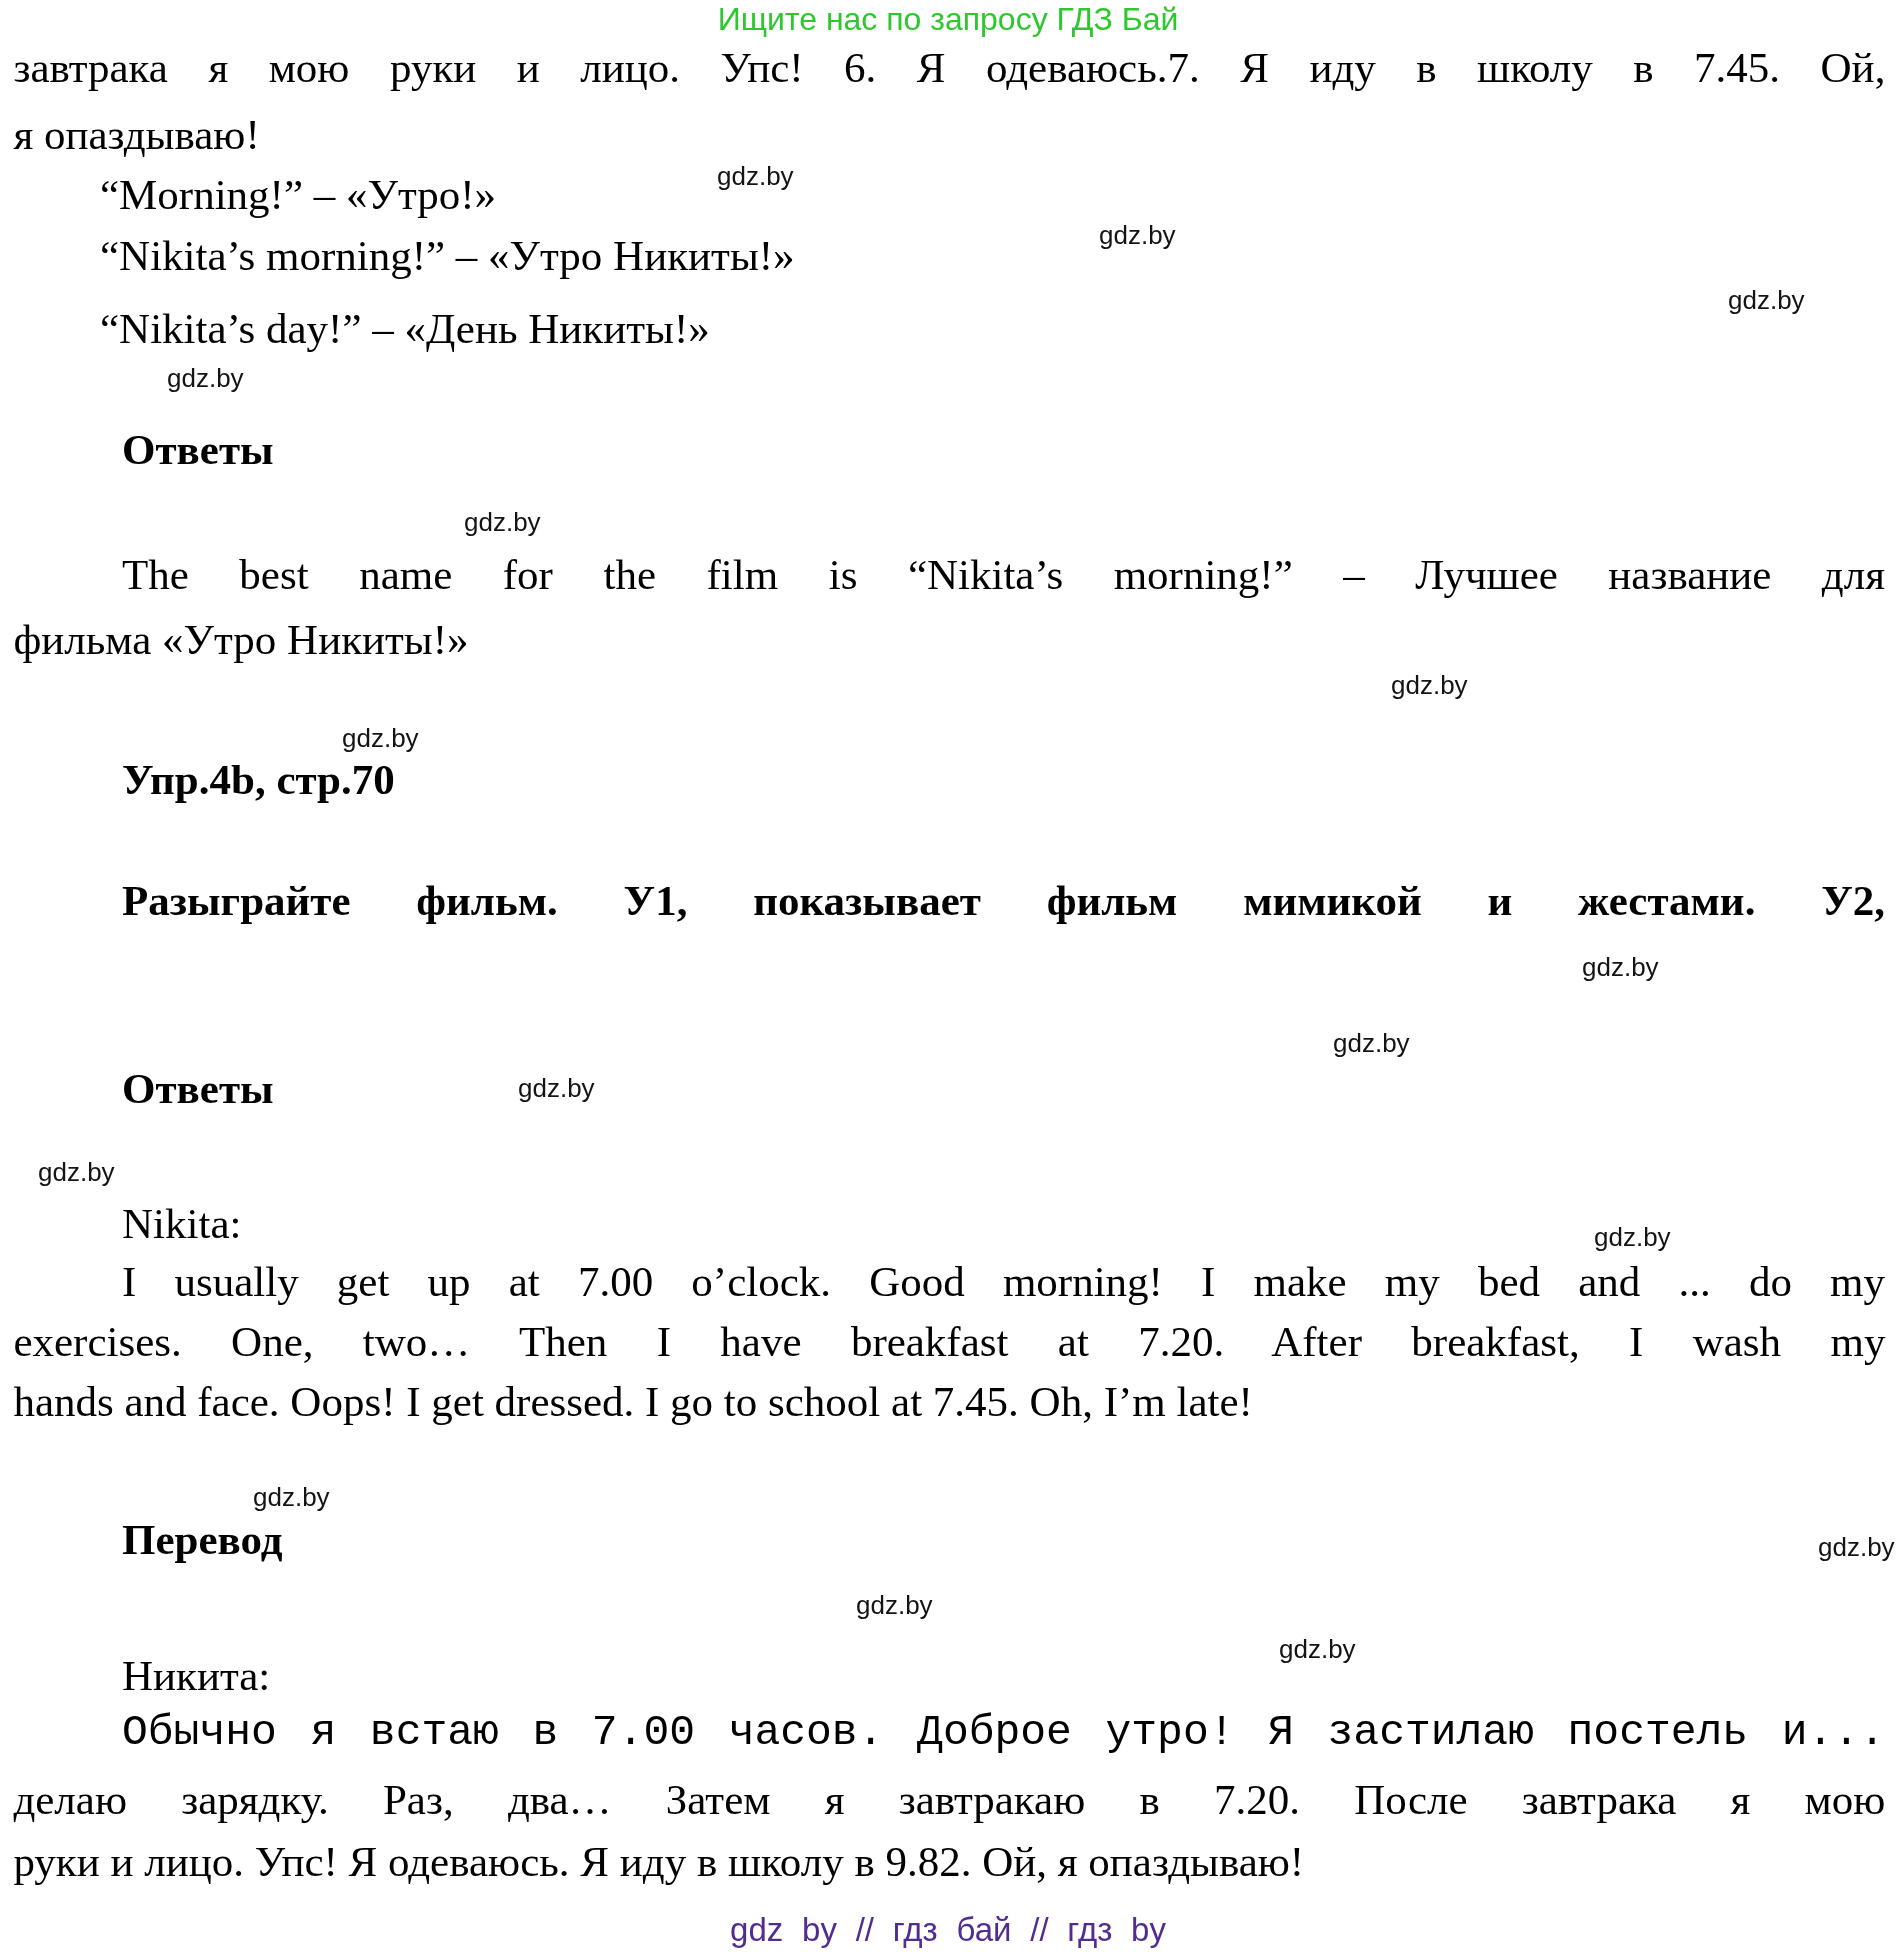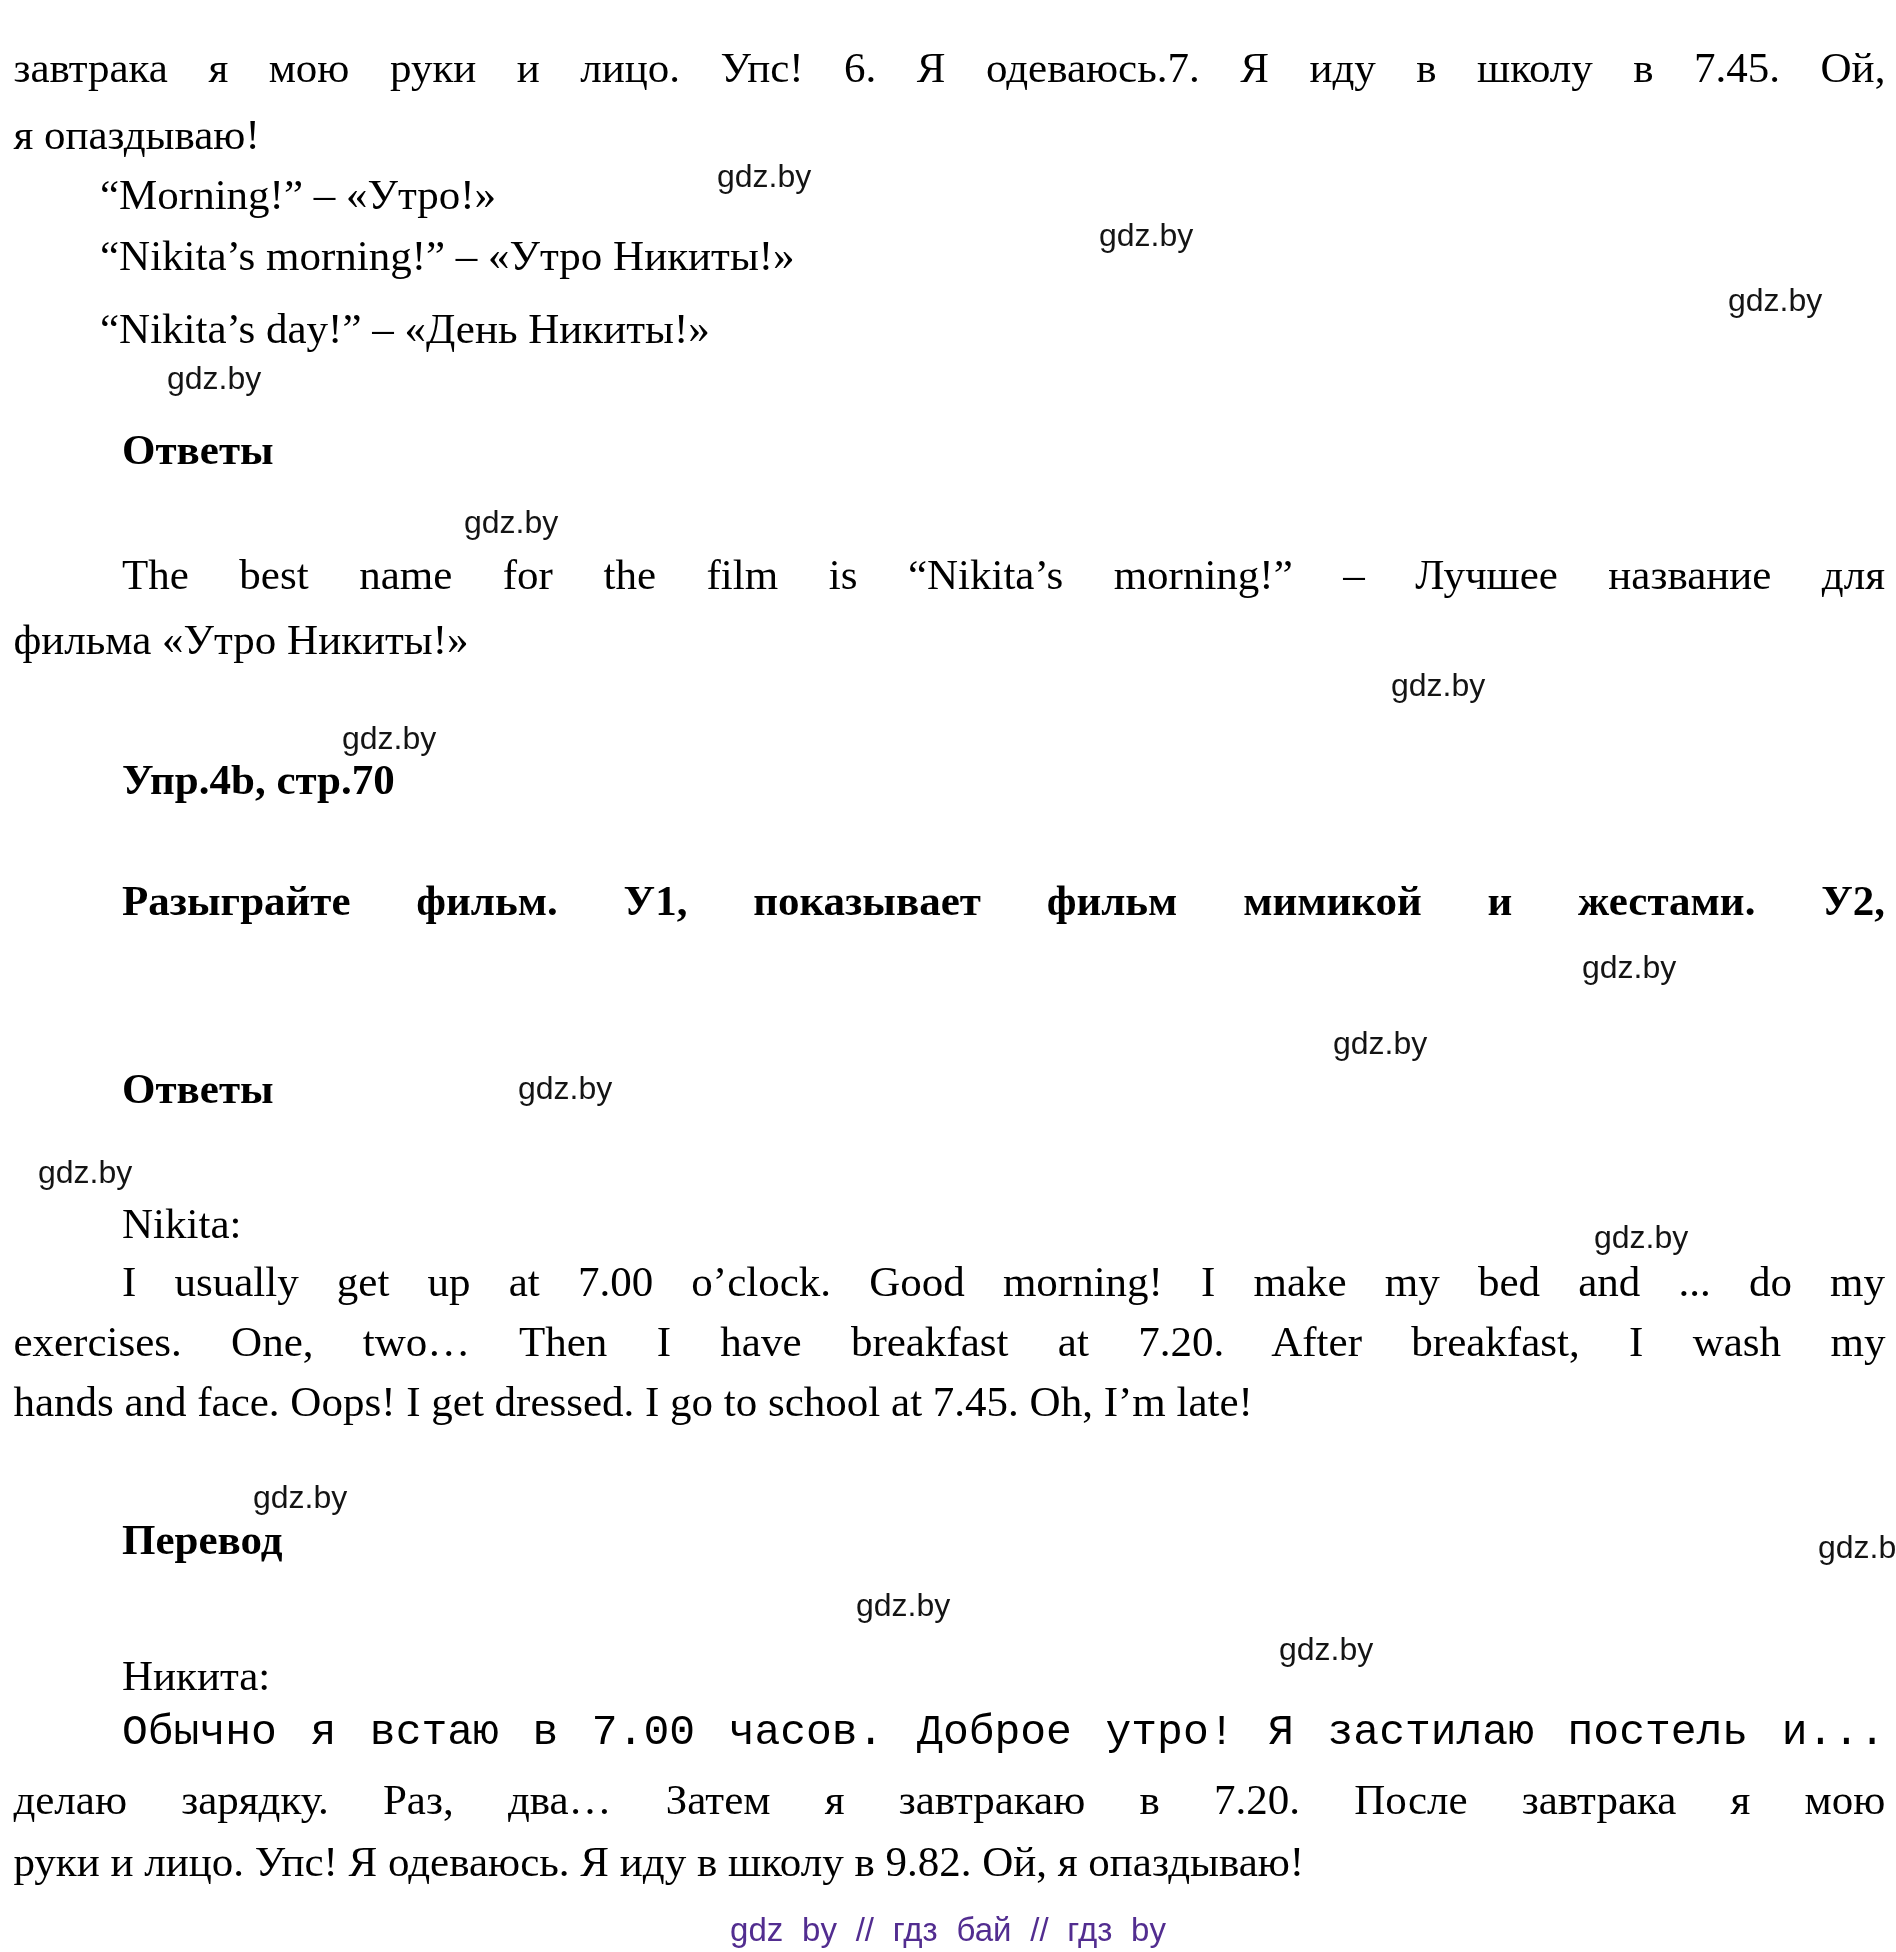--- a/index.html
+++ b/index.html
@@ -35,41 +35,42 @@
   }
   .just {
     white-space: normal;
     text-align: justify;
     text-align-last: justify;
   }
   .b { font-weight: bold; }
   .wm {
     position: absolute;
     font-family: "Liberation Sans", sans-serif;
-    font-size: 32px;
+    font-size: 26px;
     line-height: 26px;
     color: var(--wm);
     white-space: nowrap;
   }
   .ftr {
     position: absolute;
     top: 1912px; left: 0; width: 100%;
     text-align: center;
     font-family: "Liberation Sans", sans-serif;
     font-size: 33px;
     line-height: 36px;
     color: var(--purple);
     word-spacing: 9.6px;
   }
 </style>
 </head>
 <body>
 
 <div class="page">
 
+  <div class="promo">Ищите нас по запросу ГДЗ Бай</div>
 
   <div class="ln just" style="left:13.4px; top:46px; width:1872px;">завтрака я мою руки и лицо. Упс! 6. Я одеваюсь.7. Я иду в школу в 7.45. Ой,</div>
   <div class="ln" style="left:13.4px; top:113px;">я опаздываю!</div>
 
   <div class="ln" style="left:100px; top:173px;">“Morning!” – «Утро!»</div>
   <div class="ln" style="left:100px; top:234px;">“Nikita’s morning!” – «Утро Никиты!»</div>
   <div class="ln" style="left:100px; top:307px;">“Nikita’s day!” – «День Никиты!»</div>
 
   <div class="ln b" style="left:122px; top:428px;">Ответы</div>
 

